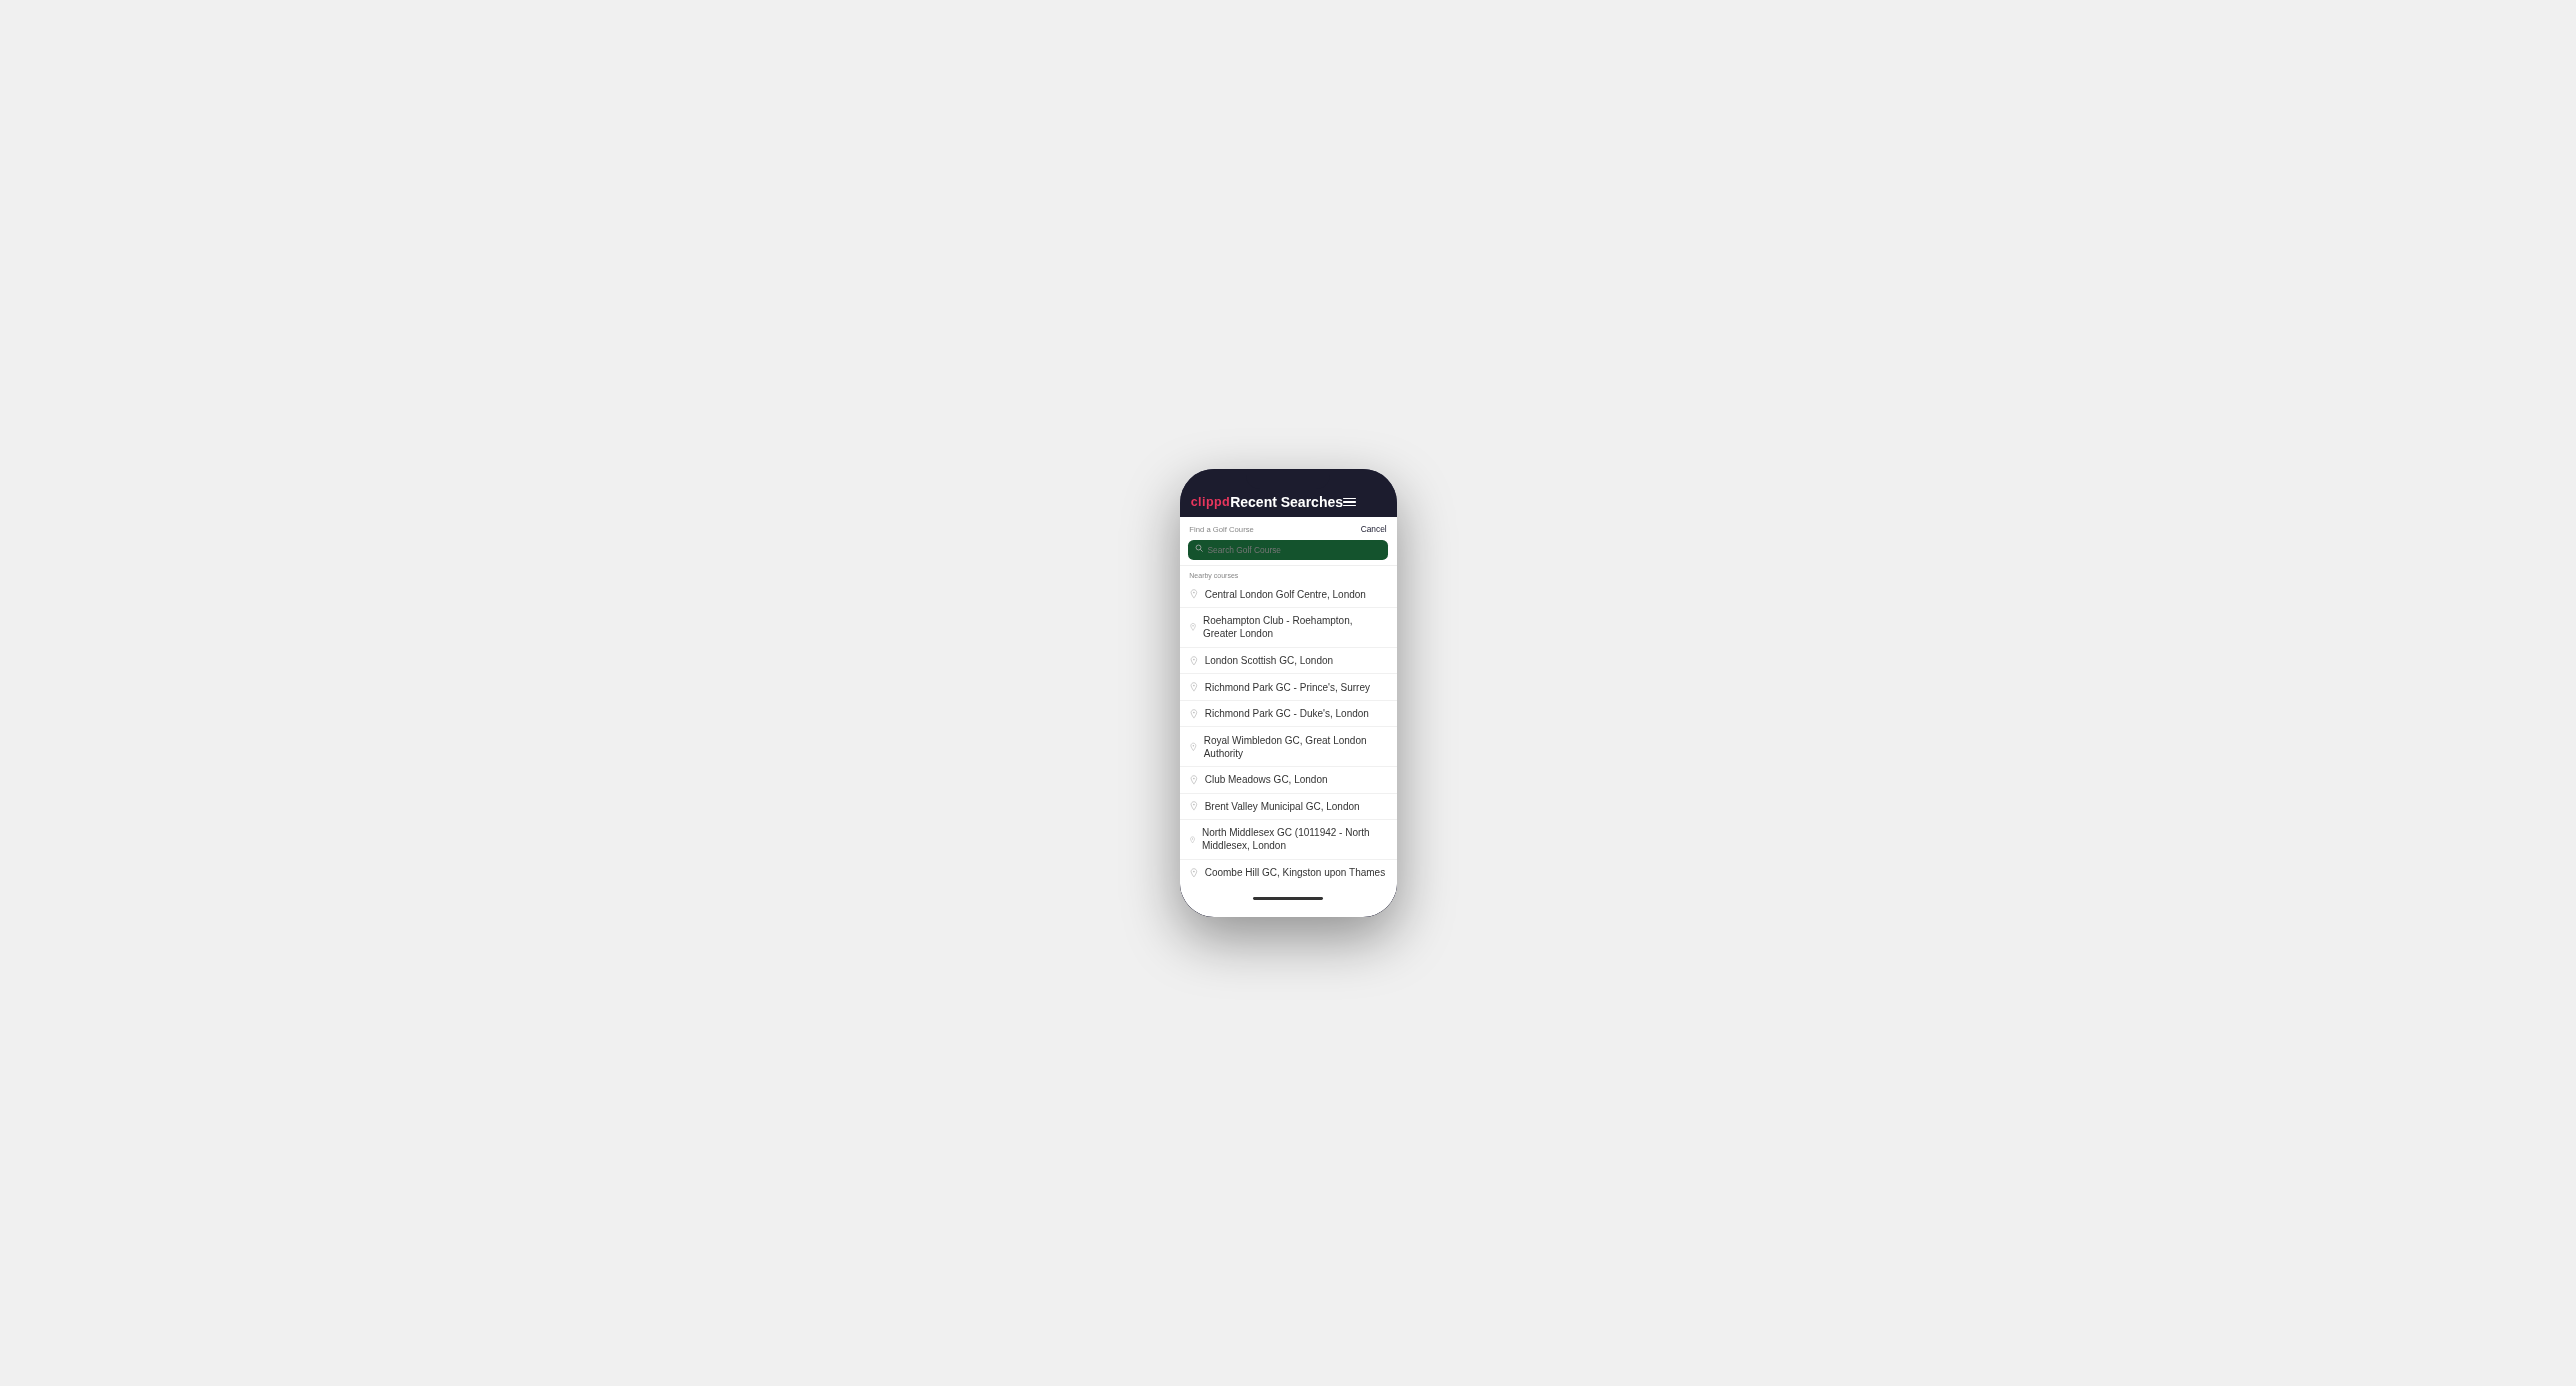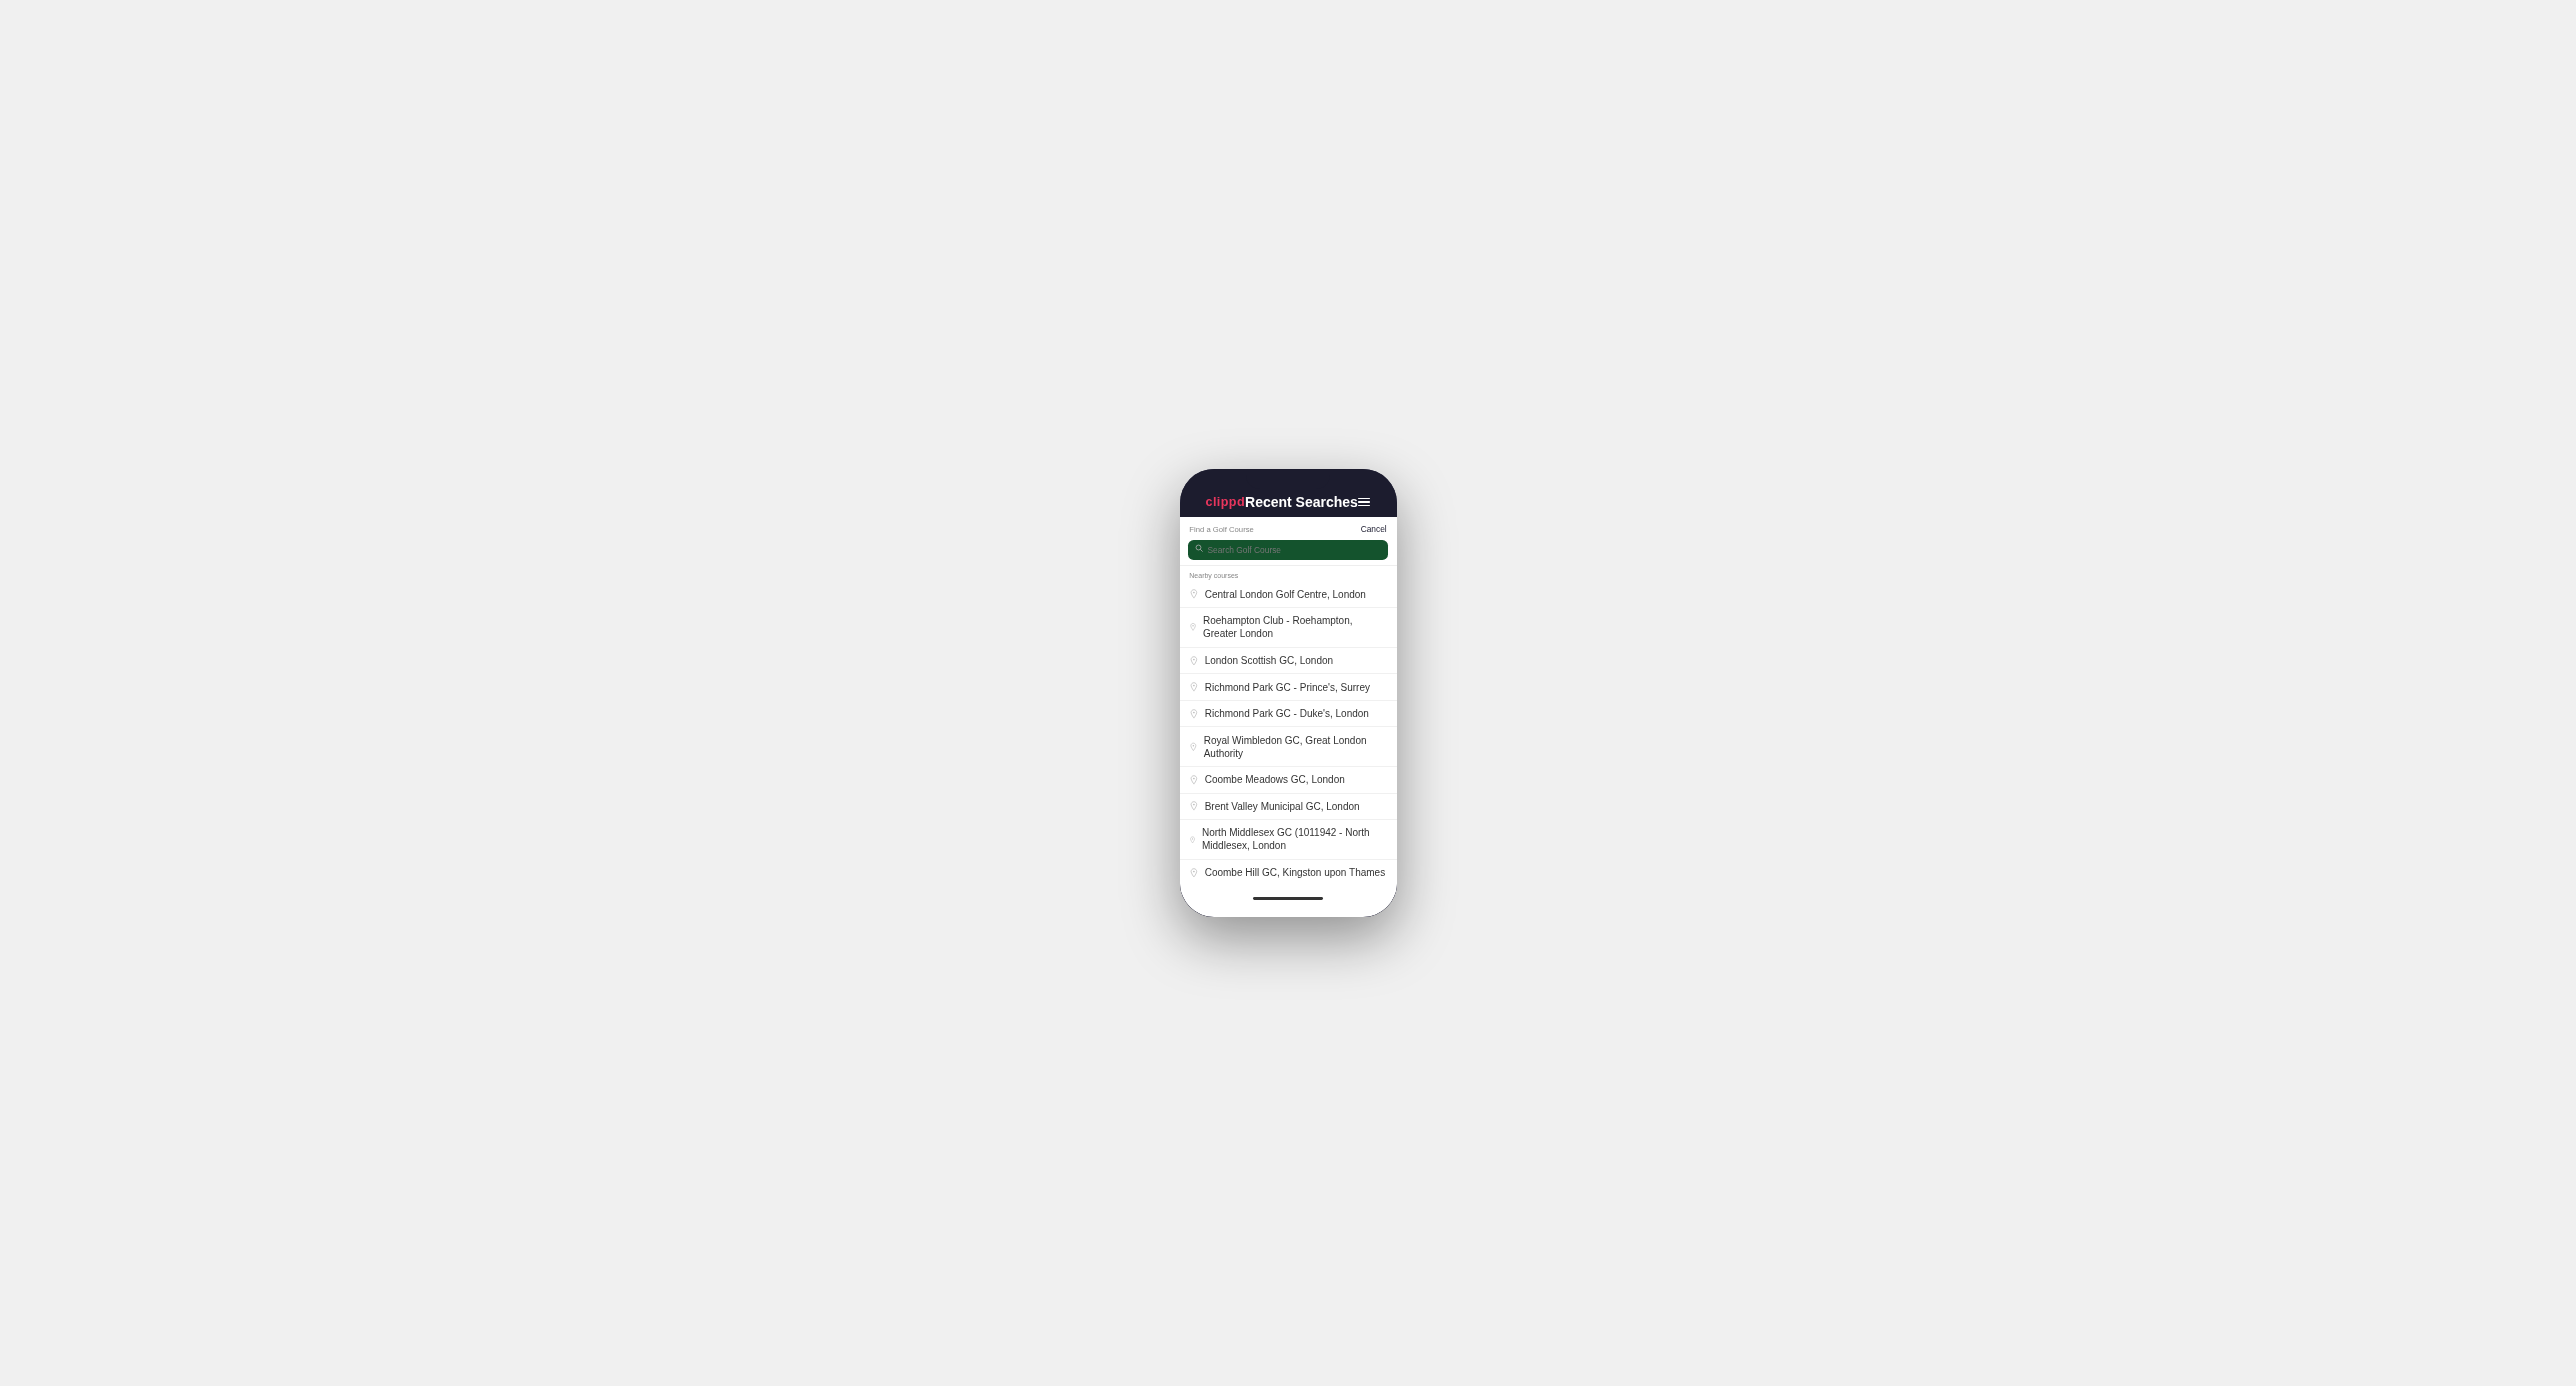--- a/index.html
+++ b/index.html
@@ -57,21 +57,21 @@
       display: flex;
       flex-direction: column;
     }
 
     
     .nav-bar {
       background: #1c1c2e;
       padding: 25px 11.2px 7px;
       display: flex;
       align-items: center;
-      justify-content: center;
+      justify-content: flex-start;
       flex-shrink: 0;
     }
 
     .nav-logo {
       font-size: 12.6px;
       font-weight: 700;
       color: #e8365d;
       letter-spacing: 0.4px;
     }
 
@@ -298,21 +298,21 @@
       <path d="M7 1C4.79 1 3 2.79 3 5C3 7.5 7 13 7 13C7 13 11 7.5 11 5C11 2.79 9.21 1 7 1Z" stroke="#bbb" stroke-width="1.1" fill="none"></path>
       <circle cx="7" cy="5" r="1.2" fill="#bbb"></circle>
     </svg>
               <span class="course-name">Royal Wimbledon GC, Great London Authority</span>
             </div>
             <div class="course-item">
               <svg width="9.8" height="9.8" viewBox="0 0 14 14" fill="none">
       <path d="M7 1C4.79 1 3 2.79 3 5C3 7.5 7 13 7 13C7 13 11 7.5 11 5C11 2.79 9.21 1 7 1Z" stroke="#bbb" stroke-width="1.1" fill="none"></path>
       <circle cx="7" cy="5" r="1.2" fill="#bbb"></circle>
     </svg>
-              <span class="course-name">Coombe Meadows GC, London</span>
+              <span class="course-name">Club Meadows GC, London</span>
             </div>
             <div class="course-item">
               <svg width="9.8" height="9.8" viewBox="0 0 14 14" fill="none">
       <path d="M7 1C4.79 1 3 2.79 3 5C3 7.5 7 13 7 13C7 13 11 7.5 11 5C11 2.79 9.21 1 7 1Z" stroke="#bbb" stroke-width="1.1" fill="none"></path>
       <circle cx="7" cy="5" r="1.2" fill="#bbb"></circle>
     </svg>
               <span class="course-name">Brent Valley Municipal GC, London</span>
             </div>
             <div class="course-item">
               <svg width="9.8" height="9.8" viewBox="0 0 14 14" fill="none">

